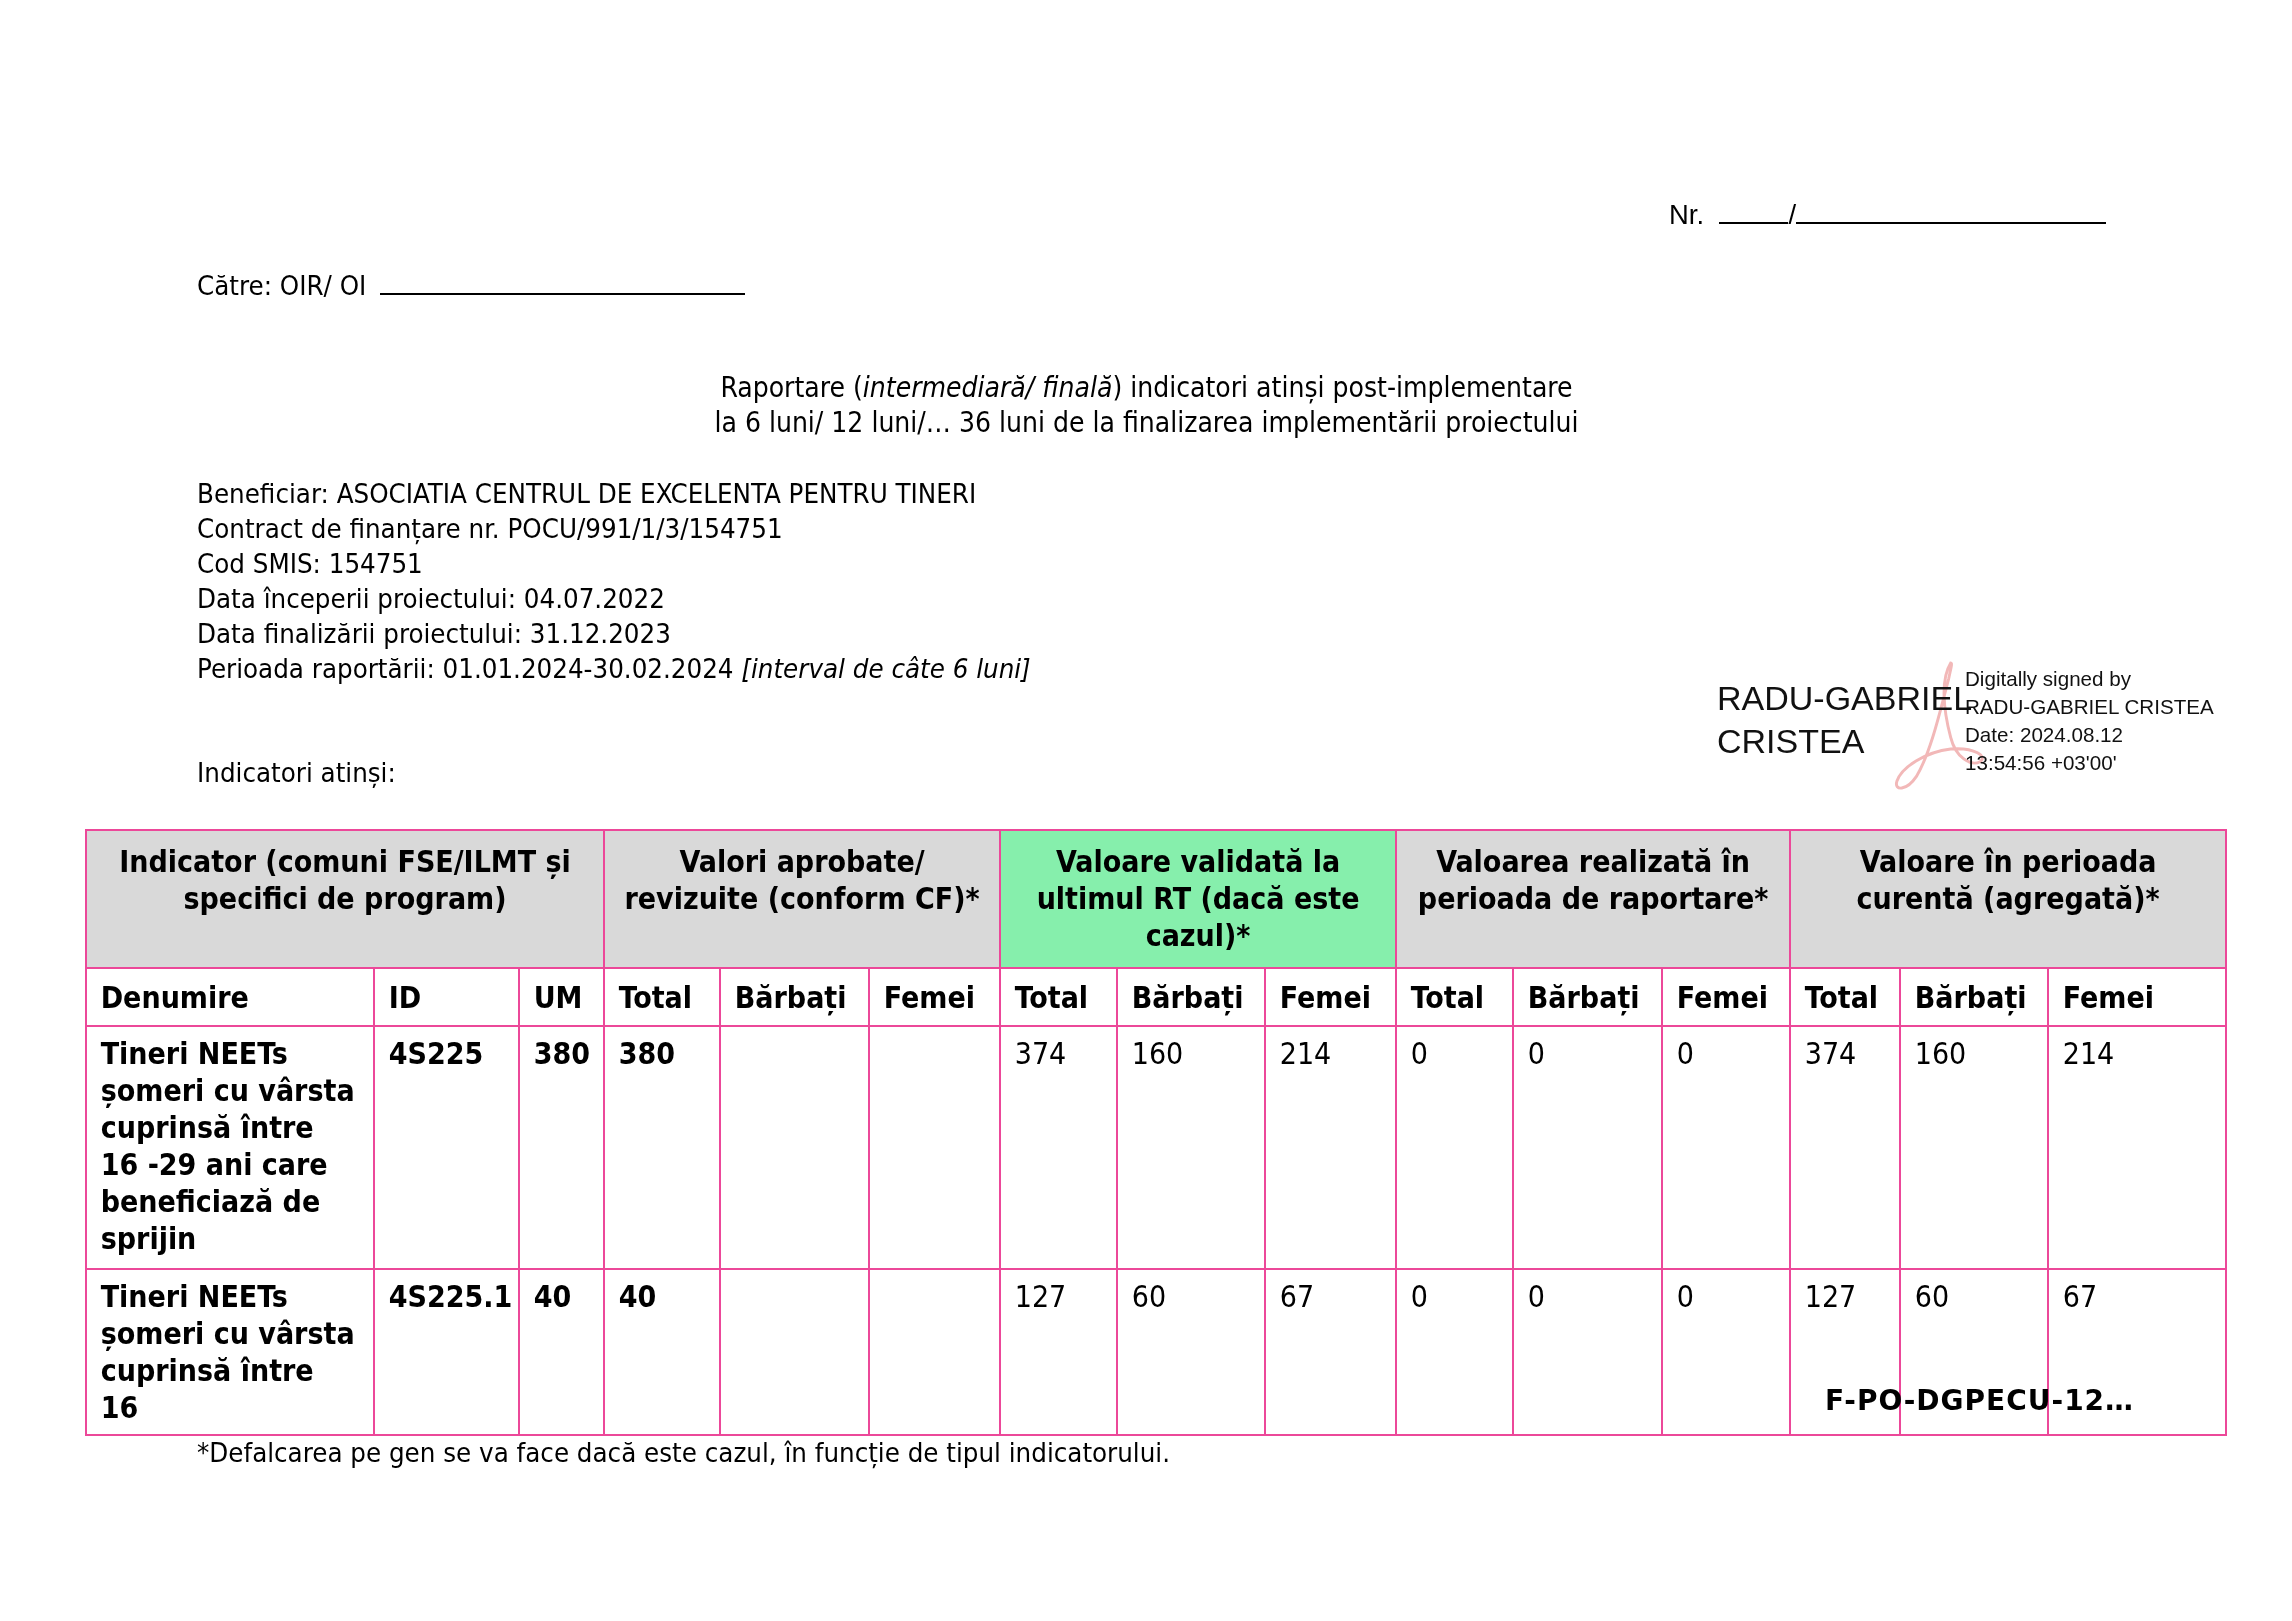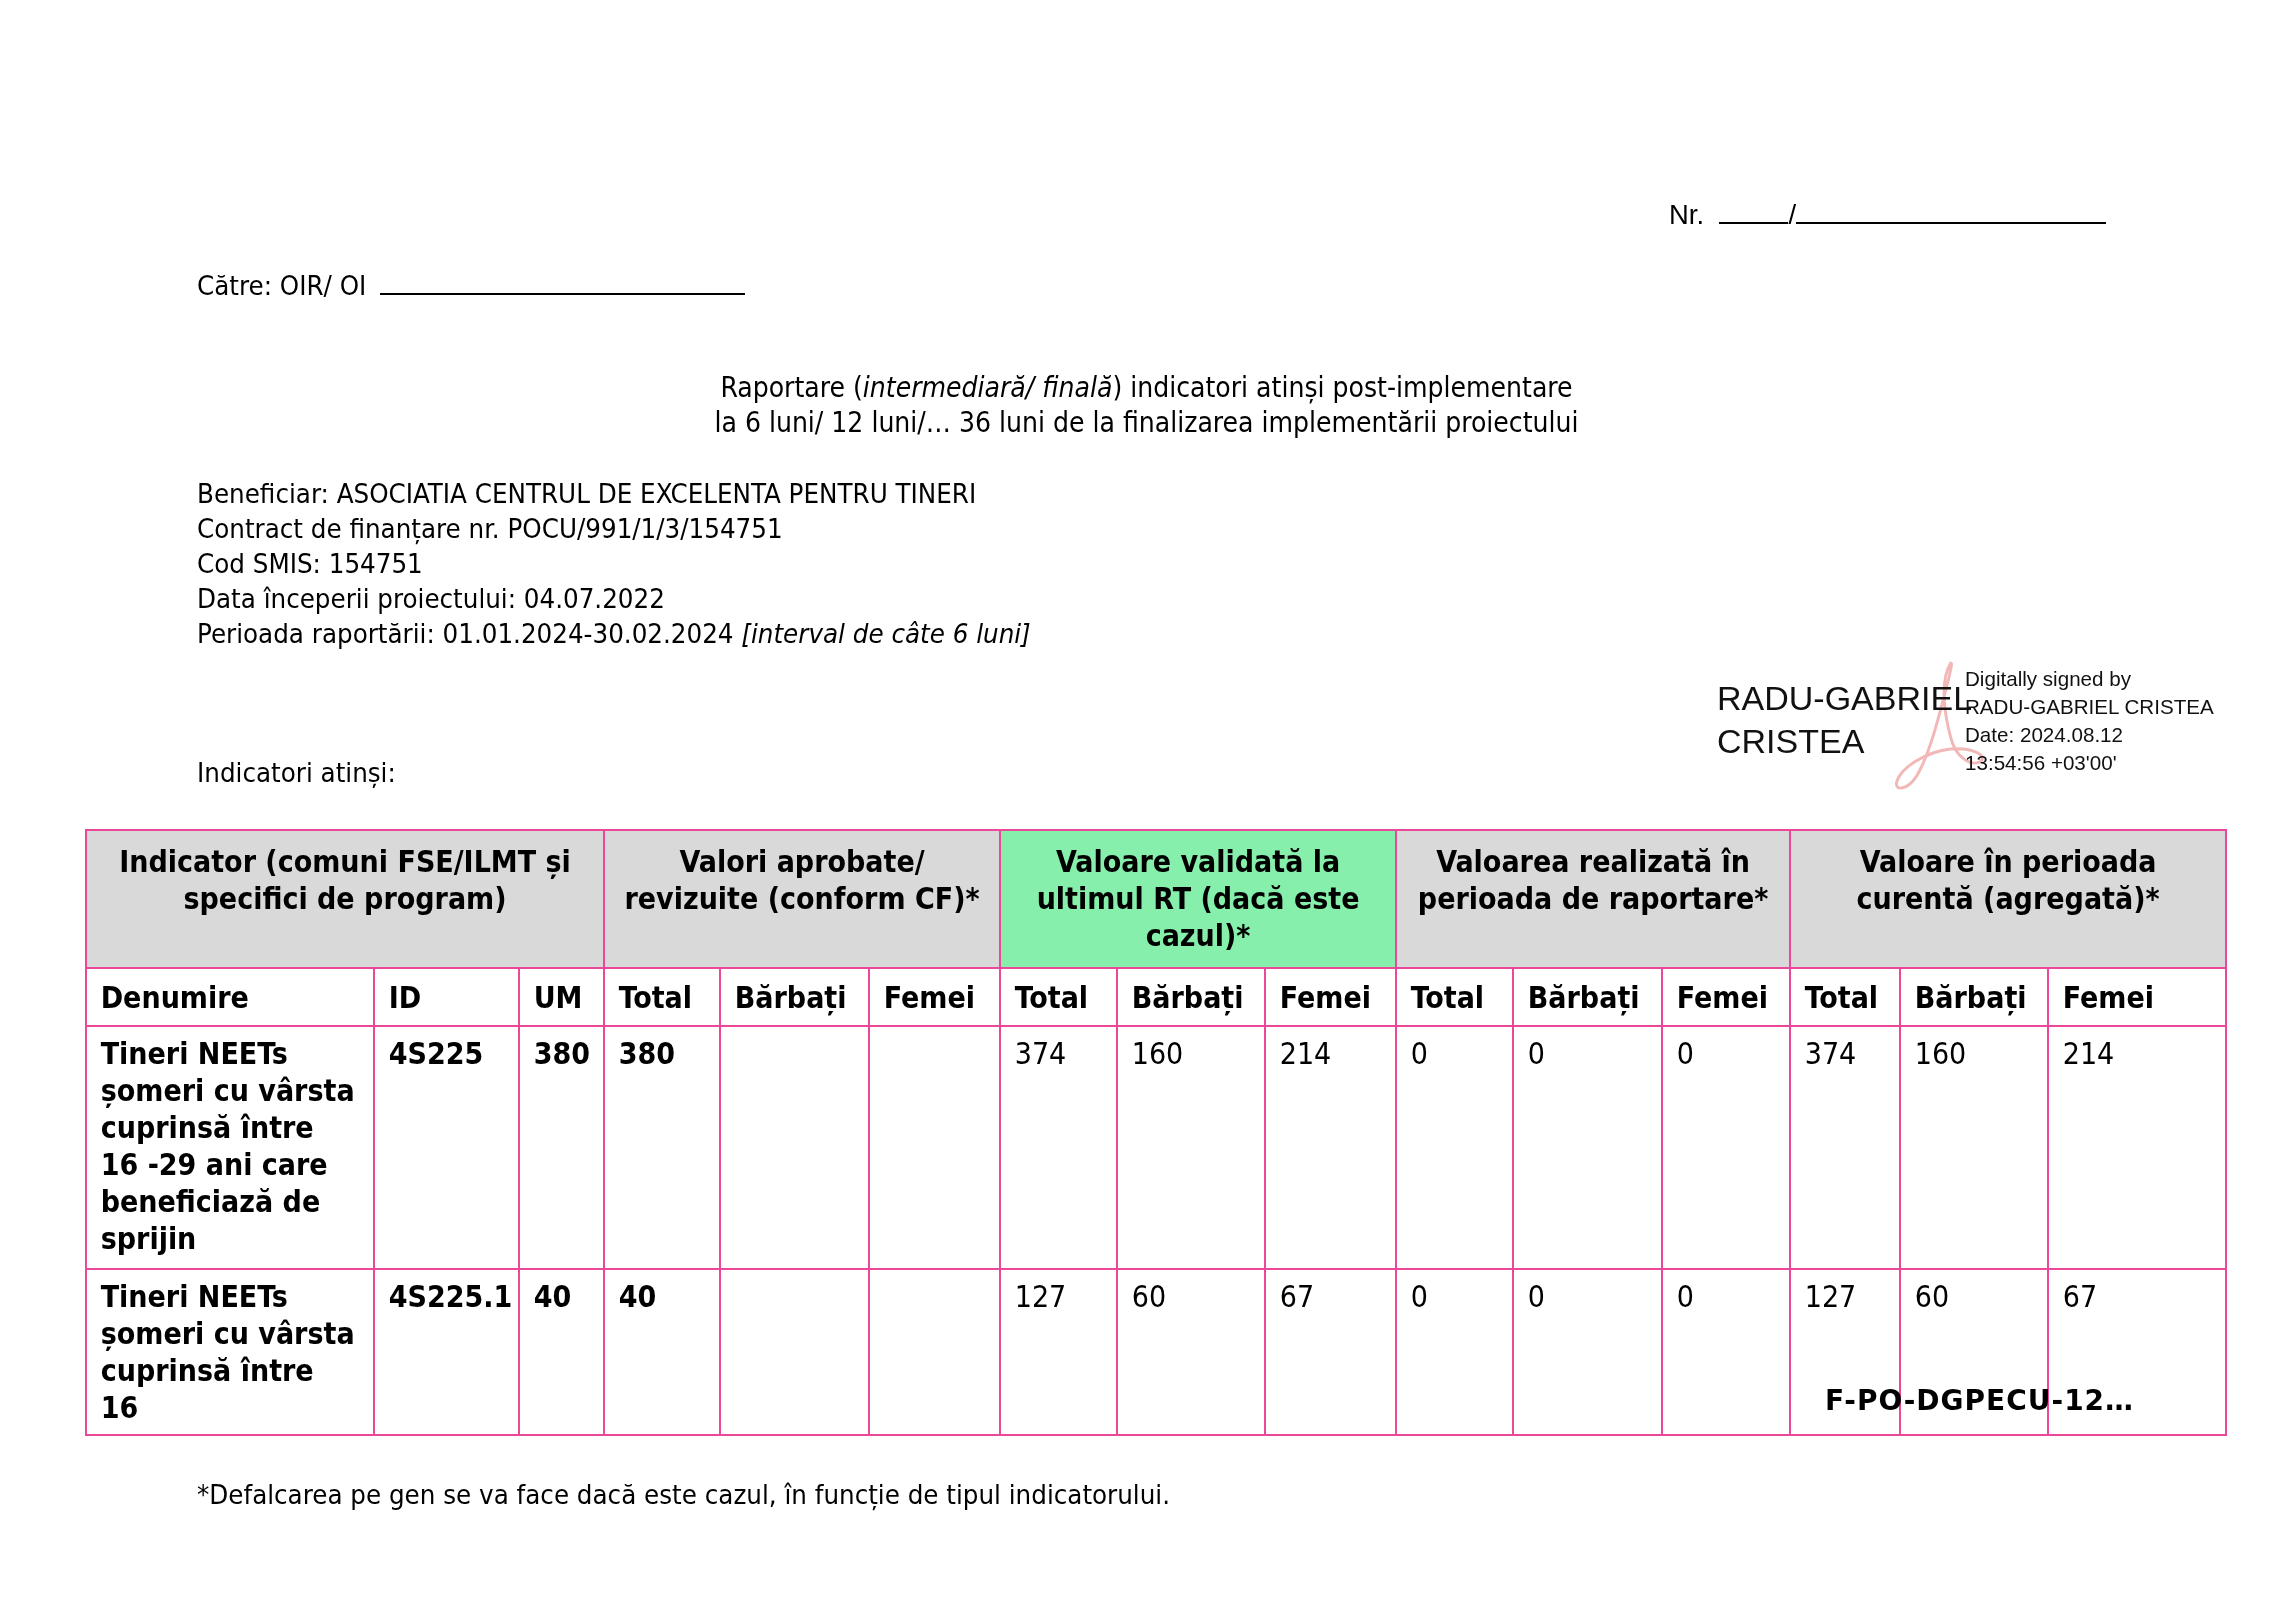--- a/index.html
+++ b/index.html
@@ -31,21 +31,21 @@
     #ind-table { position: absolute; left: 85px; top: 829px; border-collapse: collapse; table-layout: fixed; width: 2141px; }
     #ind-table td { border: 2px solid #ec4899; vertical-align: top; padding: 7.8px 13.7px; font-size: 30px; line-height: 37px; }
     #ind-table tr.group td { background: #d9d9d9; font-weight: bold; text-align: center; vertical-align: top; height: 116px; padding-top: 11.8px; line-height: 37px; }
     #ind-table tr.sub td { font-weight: bold; height: 35px; padding-top: 10px; padding-bottom: 9.8px; }
     #ind-table tr.r1 td { height: 225px; }
     #ind-table tr.r2 td { height: 96px; }
     #ind-table td.bold { font-weight: bold; }
     #ind-table td.denumire { white-space: normal; }
 
     #form-code { left: 1825px; top: 1384px; font-size: 28px; font-weight: bold; letter-spacing: 1px; font-family: "DejaVu Sans", sans-serif; }
-    #footnote { left: 197px; top: 1479px; font-size: 27.4px; }
+    #footnote { left: 197px; top: 1437px; font-size: 27.4px; }
   </style>
 </head>
 <body>
 
 <div class="abs" id="nr-line">
   <span>Nr.</span>
   <span class="blank" style="width:69px;margin-left:7.8px;"></span><span>/</span><span class="blank" style="width:310px;"></span>
 </div>
 
 <div class="abs" id="catre-line">
@@ -56,20 +56,21 @@
 <div class="abs" id="report-title">
   <span class="line"><span>Raportare (</span><i>intermediară/ finală</i><span>) indicatori atinși post-implementare</span></span>
   <span class="line">la 6 luni/ 12 luni/… 36 luni de la finalizarea implementării proiectului</span>
 </div>
 
 <div class="abs" id="meta">
   <span class="row">Beneficiar: ASOCIATIA CENTRUL DE EXCELENTA PENTRU TINERI</span>
   <span class="row">Contract de finanțare nr. POCU/991/1/3/154751</span>
   <span class="row">Cod SMIS: 154751</span>
   <span class="row">Data începerii proiectului: 04.07.2022</span>
+  <span class="row">Data finalizării proiectului: 31.12.2023</span>
   <span class="row"><span>Perioada raportării: 01.01.2024-30.02.2024 </span><i>[interval de câte 6 luni]</i></span>
 </div>
 
 <div class="abs" id="indicatori-label">Indicatori atinși:</div>
 
 <div class="abs" id="sig">
   <svg id="sig-mark" viewBox="0 0 110 140">
     <path d="M70 4 C60 20 62 50 70 80 C75 100 90 110 100 105 C108 100 95 90 70 92 C45 95 20 110 15 125 C12 135 25 135 35 120 C50 95 60 50 68 20 C70 10 72 4 70 4 Z" fill="none" stroke="#f2b8b8" stroke-width="3"></path>
   </svg>
   <div id="sig-name">

